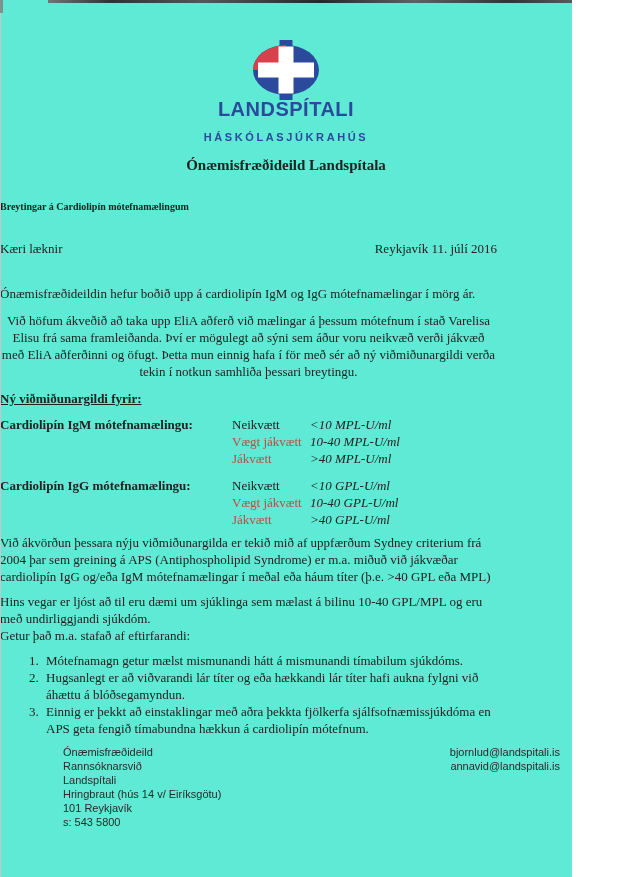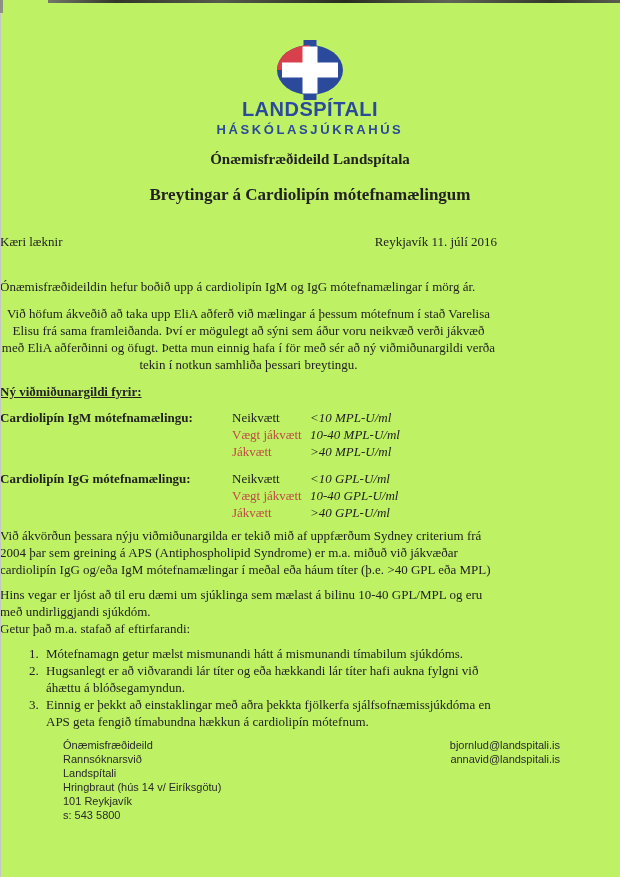--- a/index.html
+++ b/index.html
@@ -7,40 +7,40 @@
     --logo-blue:#2b4a9c;
     --logo-red:#d8414b;
     --ink:#222;
   }
   *{margin:0;padding:0;box-sizing:border-box;}
   html,body{background:#ffffff;}
   body{
     width:620px;height:877px;overflow:hidden;position:relative;
     font-family:"Liberation Serif", serif;color:var(--ink);
   }
-  .page{width:620px;height:877px;position:relative;background:#bef264;}
+  .page{width:572px;height:877px;position:relative;background:#5eead4;}
 
   
   .scan-top-edge{position:absolute;top:0;left:48px;right:0;height:3px;
     background:linear-gradient(90deg,#6a6a6a 0%,#222 12%,#4a4a4a 30%,#171717 52%,#555 70%,#242424 88%,#4d4d4d 100%);
     opacity:.9;}
   .scan-left-edge{position:absolute;top:0;bottom:0;left:0;width:1px;background:#c6c6c6;}
   .scan-corner-mark{position:absolute;top:0;left:0;width:3px;height:13px;background:#7d7d7d;opacity:.8;}
 
   
   .logo-block{padding-top:40px;text-align:center;}
   .logo-mark{display:block;margin:0 auto;}
   .logo-word{font-family:"Liberation Sans", sans-serif;font-weight:700;font-size:20px;
     letter-spacing:.5px;color:var(--logo-blue);margin-top:-2px;}
-  .logo-sub{font-family:"Liberation Sans", sans-serif;font-weight:700;font-size:13px;
-    letter-spacing:2.6px;color:var(--logo-blue);margin-top:1px;}
+  .logo-sub{font-family:"Liberation Sans", sans-serif;font-weight:700;font-size:11px;
+    letter-spacing:2.6px;color:var(--logo-blue);margin-top:10px;}
 
   
   .doc-title{font-size:15px;font-weight:700;text-align:center;margin-top:14px;}
-  .doc-subtitle{font-size:17px;font-weight:700;text-align:center;margin-top:17px;}
+  .doc-subtitle{font-size:10px;font-weight:700;text-align:left;margin-top:27px;}
 
   
   .content{width:497px;font-size:13px;line-height:17px;}
   .salutation-row{display:flex;justify-content:space-between;margin-top:28px;}
   .para{margin-top:0;}
   .p1{margin-top:28px;}
   .p2{margin-top:10px;text-align:center;}
   .ref-heading{margin-top:10px;font-weight:700;text-decoration:underline;}
   .ref-block{display:flex;margin-top:9px;}
   .ref-block.second{margin-top:10px;justify-content:flex-end;}

